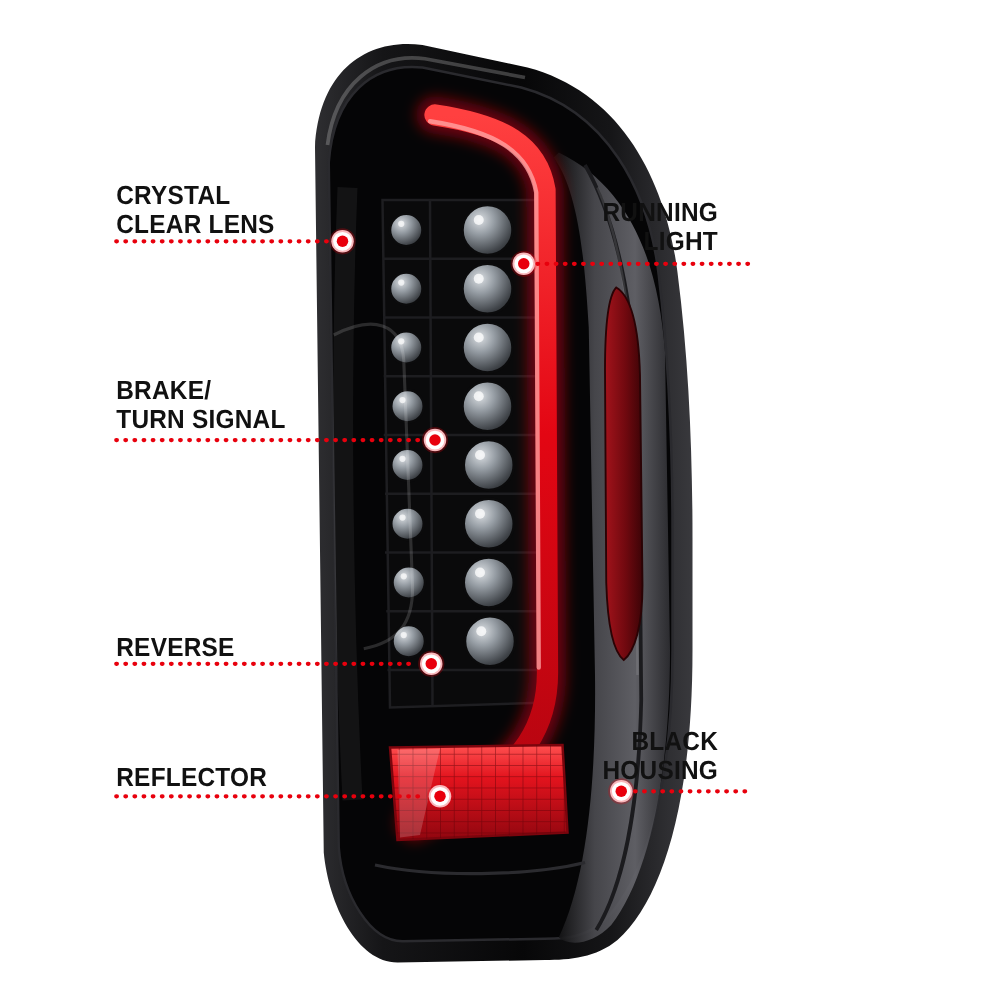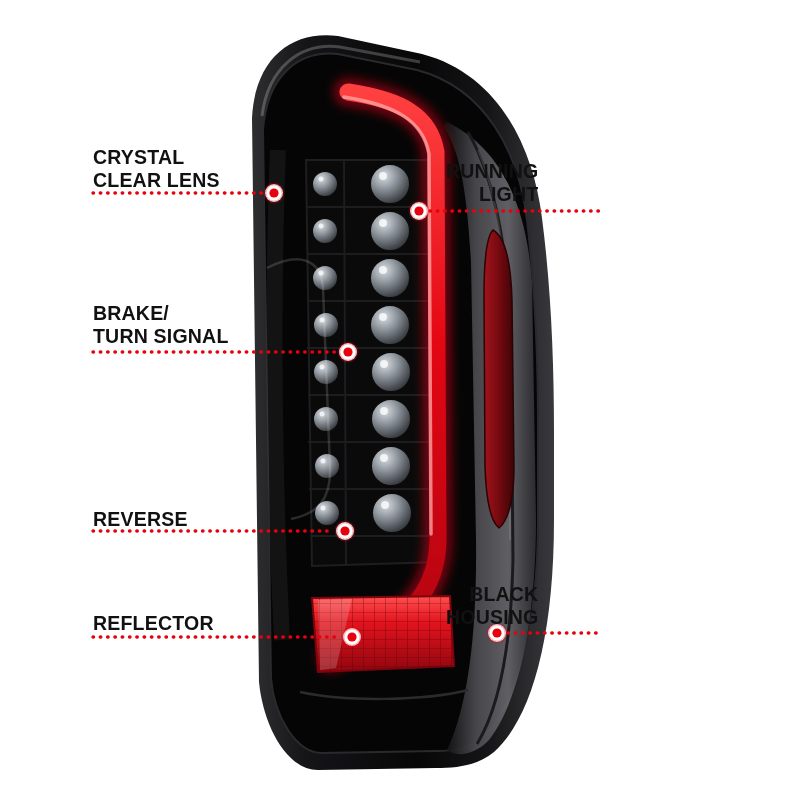--- a/index.html
+++ b/index.html
@@ -1,17 +1,17 @@
 <!DOCTYPE html>
 <html style="--accent: #e8000d;"><head>
 <meta charset="utf-8">
 <style>
   html,body{margin:0;padding:0;background:#ffffff;}
   .stage{position:relative;width:642px;height:800px;background:#fff;overflow:hidden;
-         font-family:"Liberation Sans",sans-serif;}
+         font-family:"Liberation Sans",sans-serif;padding-left:36px;}
   .art{position:absolute;left:0;top:0;}
   .label{position:absolute;font-weight:700;font-size:21px;line-height:23px;color:#111;
          letter-spacing:.2px;white-space:nowrap;}
   .label.left{transform:scaleX(.93);transform-origin:left top;}
   .label.right{text-align:right;transform:scaleX(.93);transform-origin:right top;}
   .leader{stroke:var(--accent,#e8000d);stroke-width:3.4;stroke-dasharray:.5 6.8;stroke-linecap:round;}
   .dot-ring{fill:#ffffff;stroke:rgba(232,0,13,.28);stroke-width:3;}
   .dot-core{fill:var(--accent,#e8000d);}
   .gridline{stroke:#1d1d20;stroke-width:2;}
 </style>

